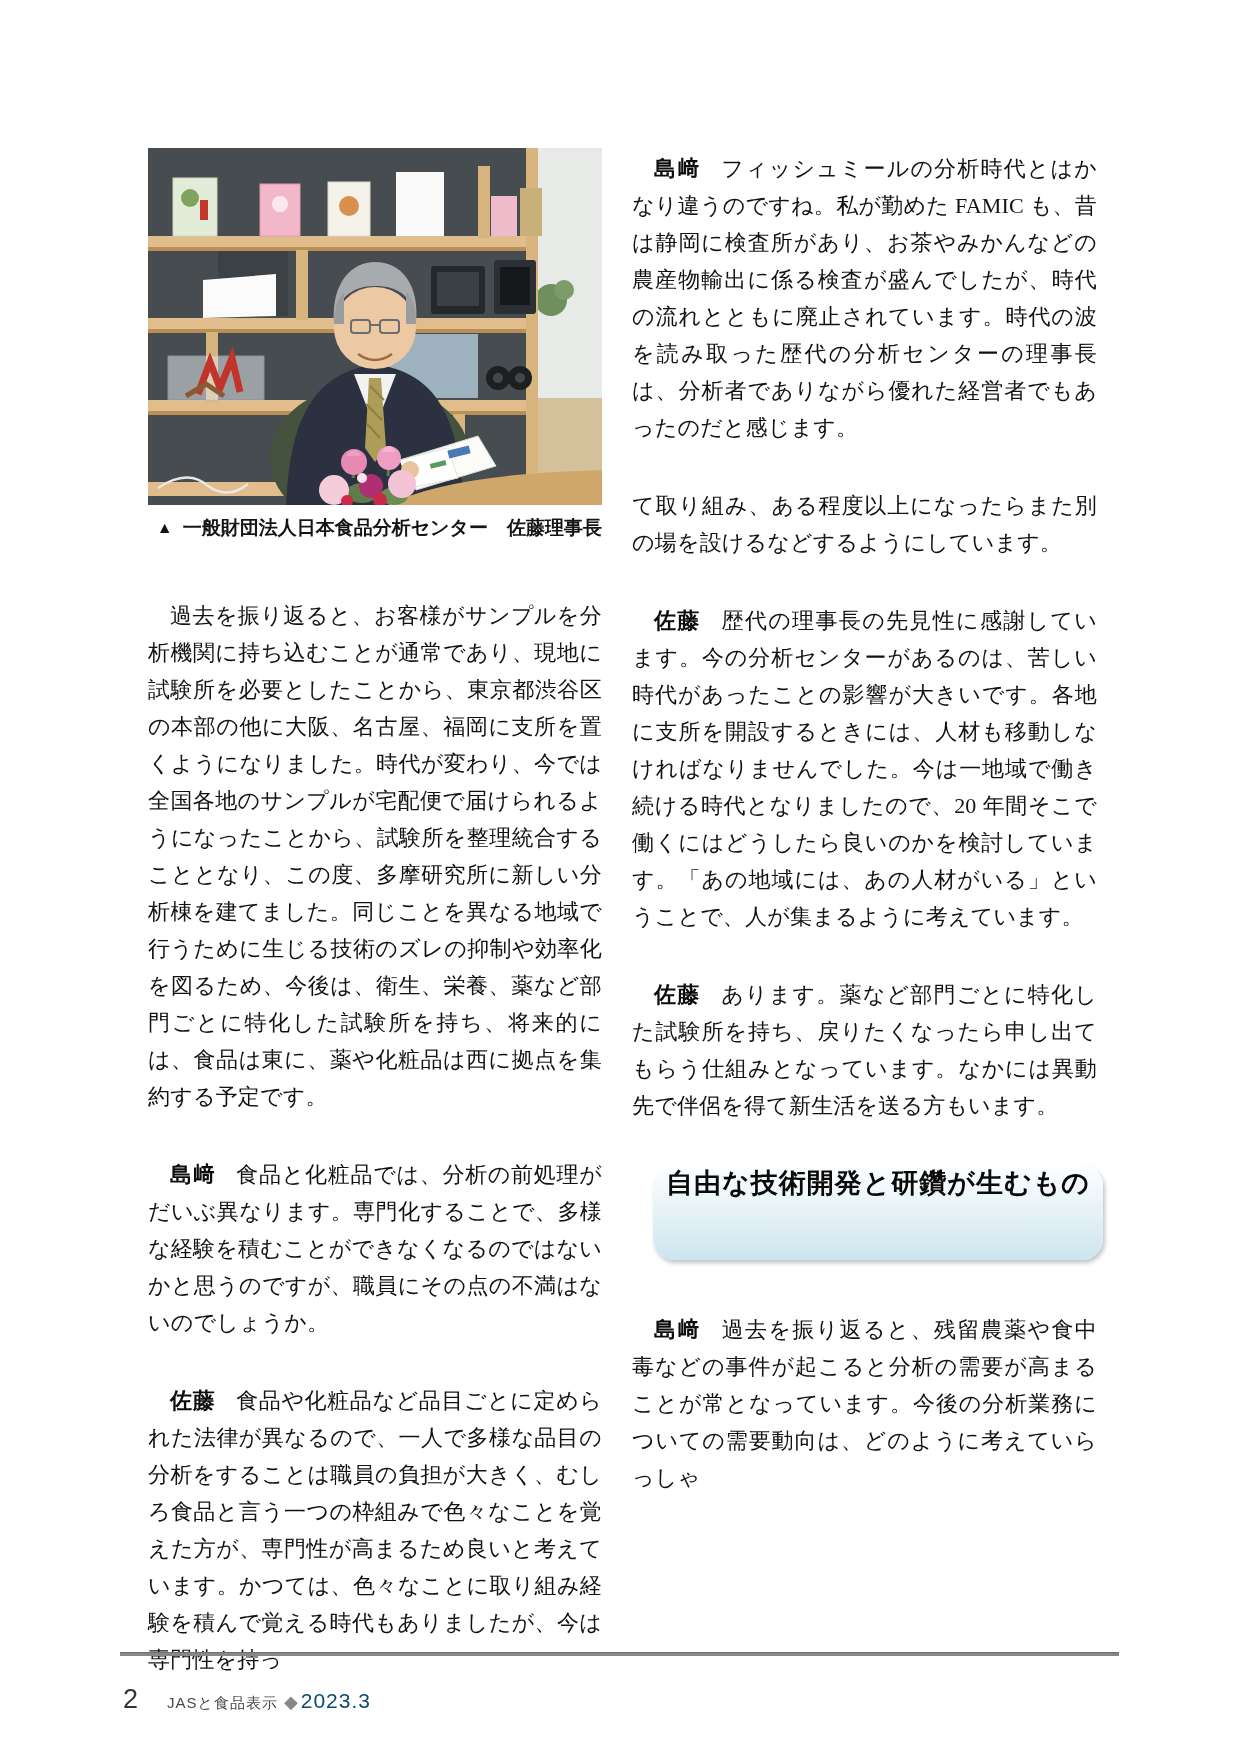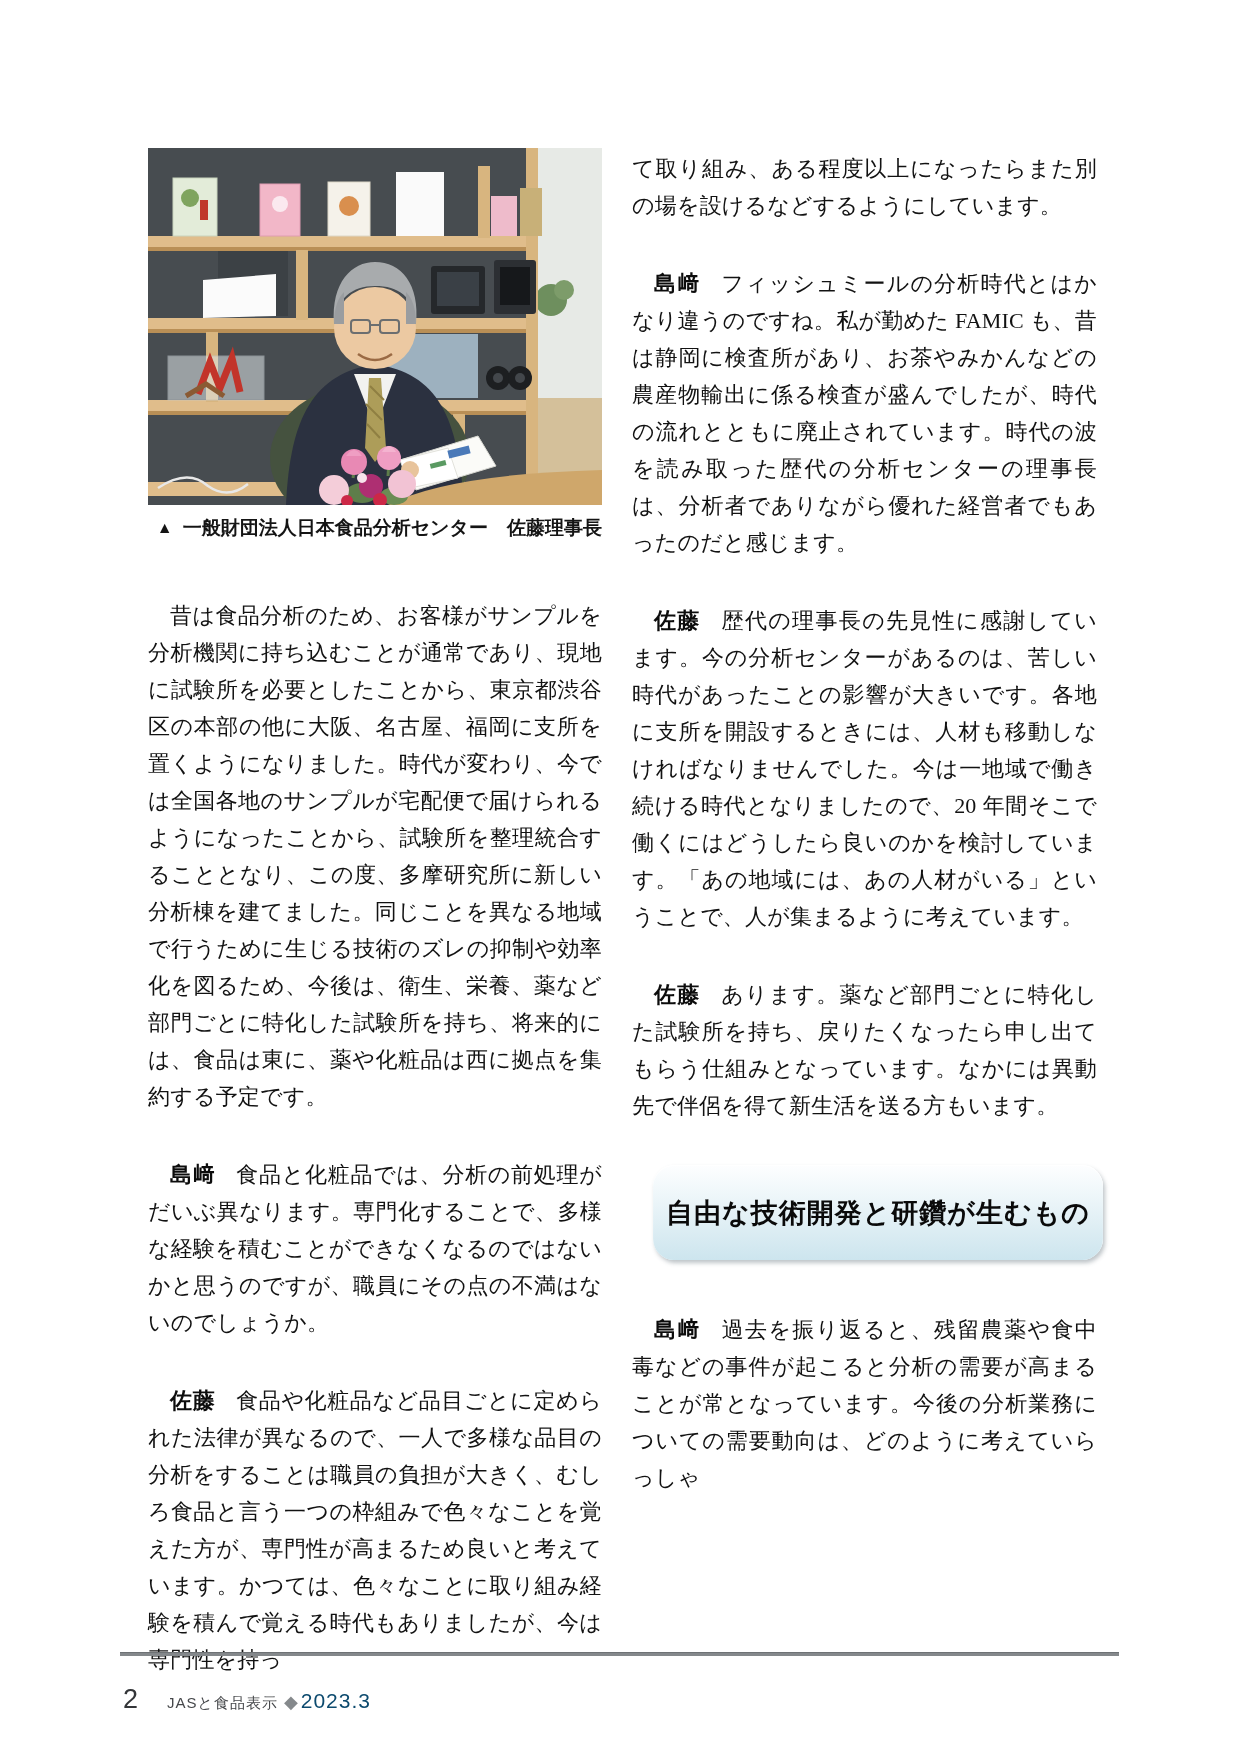--- a/index.html
+++ b/index.html
@@ -47,21 +47,21 @@
   }
   .photo-caption .marker{margin-right:10px;font-size:16px;vertical-align:1px;}
   .col-left p.body.first-after-photo{margin-top:56px;}
   
   .section-box{
     margin:0 0 51px 21px;
     width:450px;height:95px;
     border-radius:21px;
     background:linear-gradient(180deg,#fdfeff 0%,#eff7fa 30%,#cde5ee 100%);
     box-shadow:2px 3px 4px rgba(110,125,132,0.45), inset 0 1px 1px #ffffff;
-    display:flex;align-items:center;justify-content:center;
+    display:flex;justify-content:center;
   }
   .section-box h2{
     margin:0;
     font-family:"Liberation Sans","DejaVu Sans",sans-serif;
     font-size:27px;
     font-weight:bold;
     letter-spacing:1px;
     color:#0a0a0a;
   }
   
@@ -192,32 +192,32 @@
           <circle cx="199" cy="353" r="6" fill="#cc2847"></circle>
           <circle cx="214" cy="330" r="5" fill="#f7e3ec"></circle>
         </g>
       </svg>
     </figure>
 
     <div class="photo-caption">
       <span class="marker">▲</span><span>一般財団法人日本食品分析センター　佐藤理事長</span>
     </div>
 
-    <p class="body first-after-photo"><span>昔は食品分析のため、お客様がサンプルを分析機関に持ち込むことが通常であり、現地に試験所を必要としたことから、東京都渋谷区の本部の他に大阪、名古屋、福岡に支所を置くようになりました。時代が変わり、今では全国各地のサンプルが宅配便で届けられるようになったことから、試験所を整理統合することとなり、この度、多摩研究所に新しい分析棟を建てました。同じことを異なる地域で行うために生じる技術のズレの抑制や効率化を図るため、今後は、衛生、栄養、薬など部門ごとに特化した試験所を持ち、将来的には、食品は東に、薬や化粧品は西に拠点を集約する予定です。</span></p>
+    <p class="body first-after-photo"><span>過去を振り返ると、お客様がサンプルを分析機関に持ち込むことが通常であり、現地に試験所を必要としたことから、東京都渋谷区の本部の他に大阪、名古屋、福岡に支所を置くようになりました。時代が変わり、今では全国各地のサンプルが宅配便で届けられるようになったことから、試験所を整理統合することとなり、この度、多摩研究所に新しい分析棟を建てました。同じことを異なる地域で行うために生じる技術のズレの抑制や効率化を図るため、今後は、衛生、栄養、薬など部門ごとに特化した試験所を持ち、将来的には、食品は東に、薬や化粧品は西に拠点を集約する予定です。</span></p>
 
     <p class="body"><span class="speaker">島﨑</span><span>食品と化粧品では、分析の前処理がだいぶ異なります。専門化することで、多様な経験を積むことができなくなるのではないかと思うのですが、職員にその点の不満はないのでしょうか。</span></p>
 
     <p class="body"><span class="speaker">佐藤</span><span>食品や化粧品など品目ごとに定められた法律が異なるので、一人で多様な品目の分析をすることは職員の負担が大きく、むしろ食品と言う一つの枠組みで色々なことを覚えた方が、専門性が高まるため良いと考えています。かつては、色々なことに取り組み経験を積んで覚える時代もありましたが、今は専門性を持っ</span></p>
   </div>
 
   <div class="col-right">
 
+    <p class="body"><span class="speaker">島﨑</span><span>フィッシュミールの分析時代とはかなり違うのですね。私が勤めた FAMIC も、昔は静岡に検査所があり、お茶やみかんなどの農産物輸出に係る検査が盛んでしたが、時代の流れとともに廃止されています。時代の波を読み取った歴代の分析センターの理事長は、分析者でありながら優れた経営者でもあったのだと感じます。</span></p>
+
     <p class="body no-indent"><span>て取り組み、ある程度以上になったらまた別の場を設けるなどするようにしています。</span></p>
-
-    <p class="body"><span class="speaker">島﨑</span><span>フィッシュミールの分析時代とはかなり違うのですね。私が勤めた FAMIC も、昔は静岡に検査所があり、お茶やみかんなどの農産物輸出に係る検査が盛んでしたが、時代の流れとともに廃止されています。時代の波を読み取った歴代の分析センターの理事長は、分析者でありながら優れた経営者でもあったのだと感じます。</span></p>
 
     <p class="body"><span class="speaker">佐藤</span><span>歴代の理事長の先見性に感謝しています。今の分析センターがあるのは、苦しい時代があったことの影響が大きいです。各地に支所を開設するときには、人材も移動しなければなりませんでした。今は一地域で働き続ける時代となりましたので、20 年間そこで働くにはどうしたら良いのかを検討しています。「あの地域には、あの人材がいる」ということで、人が集まるように考えています。</span></p>
 
 
     <p class="body"><span class="speaker">佐藤</span><span>あります。薬など部門ごとに特化した試験所を持ち、戻りたくなったら申し出てもらう仕組みとなっています。なかには異動先で伴侶を得て新生活を送る方もいます。</span></p>
 
     <div class="section-box">
       <h2>自由な技術開発と研鑽が生むもの</h2>
     </div>
 

